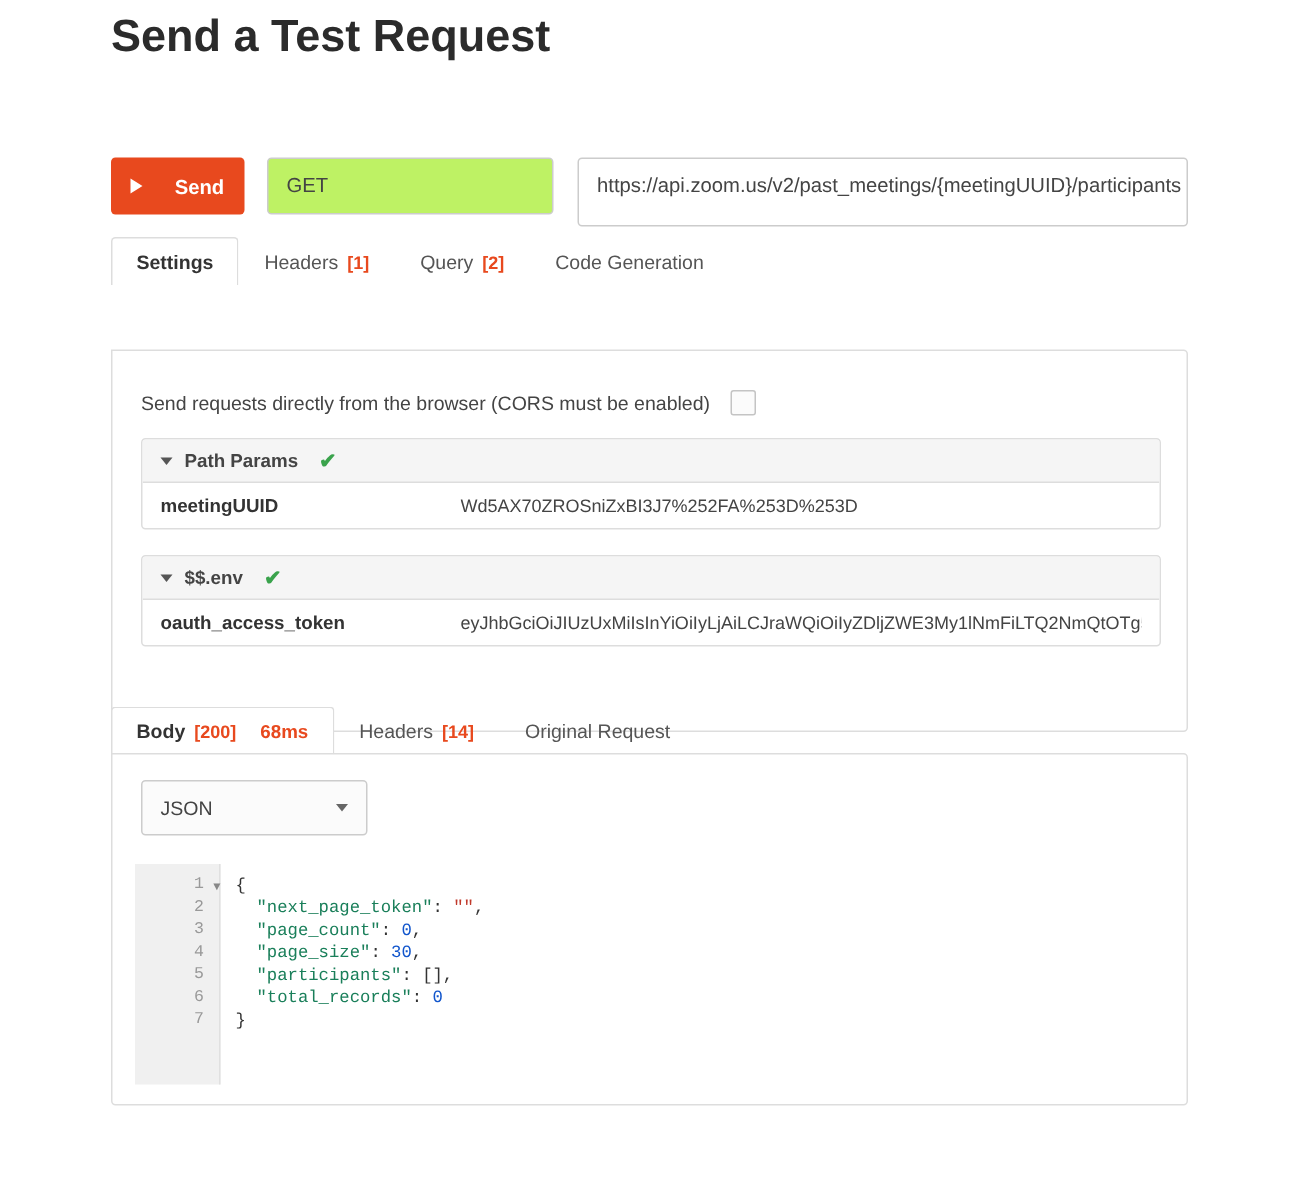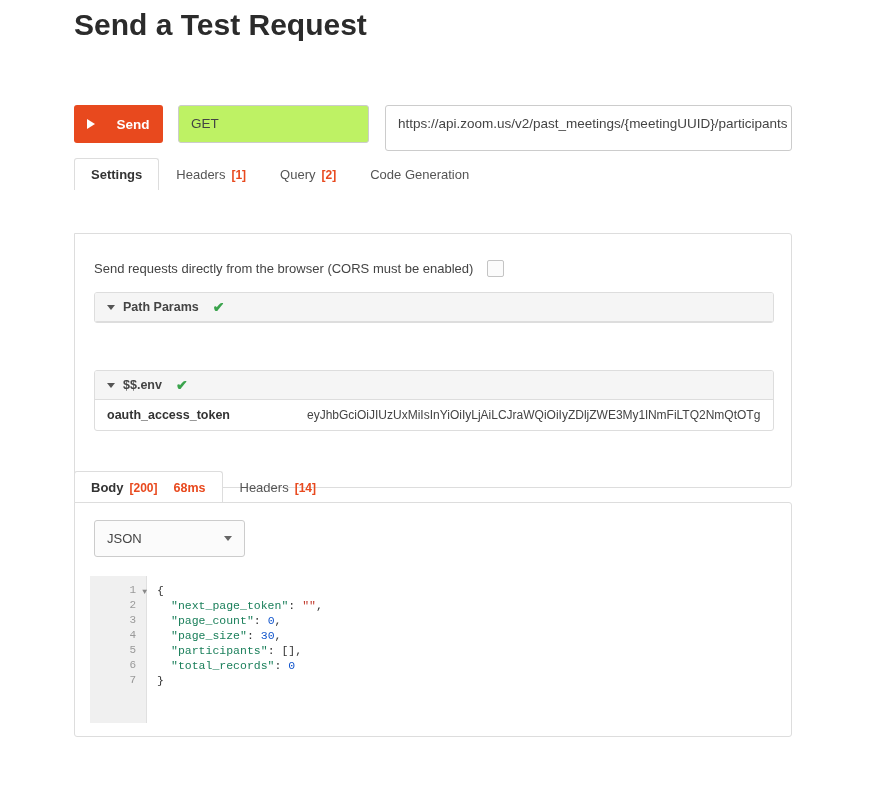--- a/index.html
+++ b/index.html
@@ -366,20 +366,24 @@
       <div class="cors-label">Send requests directly from the browser (CORS must be enabled)</div>
       <div class="cors-checkbox"></div>
     </div>
 
     <div class="param-block" style="top:58px;">
       <div class="param-head">
         <span class="caret-down"></span>
         <span>Path Params</span>
         <span class="check-mark">✔</span>
       </div>
+      <div class="param-row">
+        <div class="param-key">meetingUUID</div>
+        <div class="param-val">Wd5AX70ZROSniZxBI3J7%252FA%253D%253D</div>
+      </div>
     </div>
 
     <div class="param-block" style="top:136px;">
       <div class="param-head">
         <span class="caret-down"></span>
         <span>$$.env</span>
         <span class="check-mark">✔</span>
       </div>
       <div class="param-row">
         <div class="param-key">oauth_access_token</div>
@@ -391,20 +395,23 @@
 
   <div class="tabs" style="left:74px; top:470px;">
     <div class="tab active">
       <span>Body</span>
       <span class="badge">[200]</span>
       <span class="time">68ms</span>
     </div>
     <div class="tab">
       <span>Headers</span>
       <span class="badge">[14]</span>
+    </div>
+    <div class="tab">
+      <span>Original Request</span>
     </div>
   </div>
 
   <div class="response-panel">
     <div class="format-select">
       <span>JSON</span>
       <span class="arrow"></span>
     </div>
 
     <div class="code-area">

